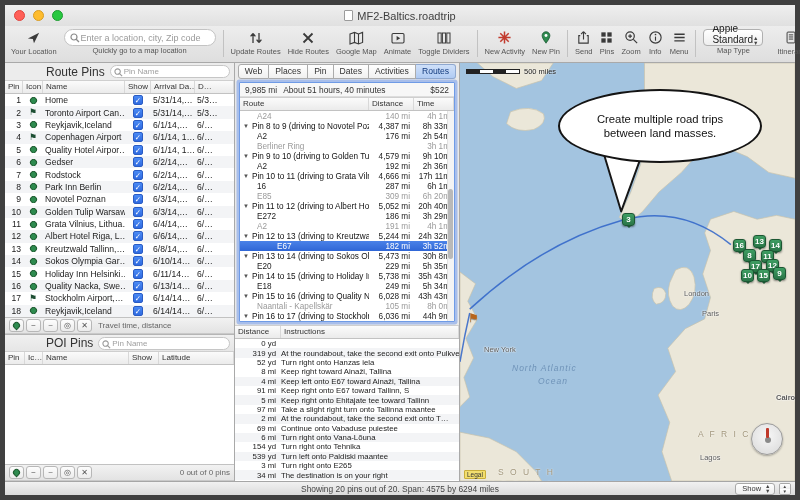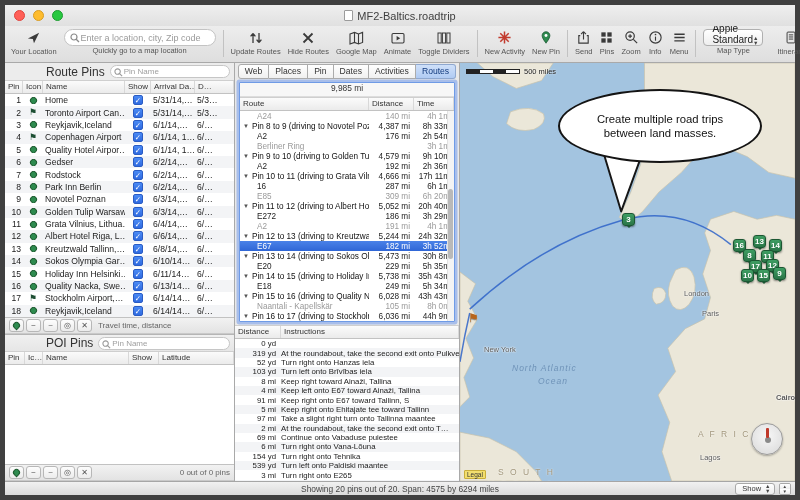--- a/index.html
+++ b/index.html
@@ -57,32 +57,32 @@
   .flabel.right{margin-left:auto;}
   .poibody{background:#fff;flex:1;min-height:0;}
   
   .cpanel{width:225px;flex:0 0 auto;border-right:1px solid #a9a9a9;display:flex;flex-direction:column;background:#e9e9e9;min-height:0;}
   .tabbar{height:17px;display:flex;align-items:center;justify-content:center;padding:1px 2px;flex:0 0 auto;}
   .seg{font-size:8.6px;color:#333;background:linear-gradient(#fff,#f0f0f0);border:1px solid #ababab;border-left:none;padding:1px 6px;line-height:11px;white-space:nowrap;cursor:default;}
   .seg:first-child{border-left:1px solid #ababab;border-radius:3px 0 0 3px;}
   .seg:last-child{border-radius:0 3px 3px 0;}
   .seg.act{background:linear-gradient(#cfe0f9,#b0cbf3);color:#123a7e;border-color:#8fa8cf;}
   .ringwrap{margin:2px 4px 3px;border:1px solid #6f9be6;box-shadow:0 0 0 2.5px rgba(104,148,235,.5);background:#fff;display:flex;flex-direction:column;flex:0 0 auto;border-radius:1px;}
-  .sumbar{height:14px;display:flex;align-items:center;font-size:8.4px;color:#333;background:#f7f7f7;border-bottom:1px solid #ddd;padding:0 5px;gap:6px;flex-direction:column;}
+  .sumbar{height:14px;display:flex;align-items:center;font-size:8.4px;color:#333;background:#f7f7f7;border-bottom:1px solid #ddd;padding:0 5px;gap:6px;}
   .sumcost{margin-left:auto;}
   .rgrid{grid-template-columns:1fr 45px 40px;}
   .rbody{position:relative;background:#fff;height:210px;overflow:hidden;}
   .rrow{display:grid;grid-template-columns:1fr 45px 40px;height:10px;align-items:center;font-size:8.2px;color:#222;}
   .rrow .rc{overflow:hidden;white-space:nowrap;}
   .rname{padding-left:17px;display:flex;align-items:center;gap:3px;}
   .grp .rname{padding-left:3px;color:#111;}
   .tri{font-size:6px;color:#555;}
   .rdist,.rtime{text-align:right;padding-right:4px;}
   .mut{color:#9a9a9a;}
-  .sel{background:linear-gradient(#4a82e8,#2f66d6);color:#fff;}
+  .sel{background:linear-gradient(#4a82e8,#2f66d6);color:#fff;padding-left:20px;}
   .sel .rc{color:#fff;}
   .scrolltrack{position:absolute;right:0;top:0;bottom:0;width:7px;background:#f4f4f4;border-left:1px solid #e2e2e2;}
   .scrollthumb{position:absolute;right:1px;width:5px;height:70px;top:78px;border-radius:3px;background:#b9b9b9;}
   .dgrid{grid-template-columns:46px 1fr;}
   .dbody{background:#fff;flex:1;overflow:hidden;min-height:0;}
   .drow{display:grid;grid-template-columns:46px 1fr;height:9.4px;align-items:center;font-size:7.8px;color:#222;}
   .drow.alt{background:#f3f4f6;}
   .ddist{text-align:right;padding-right:5px;overflow:hidden;white-space:nowrap;}
   .dinstr{overflow:hidden;white-space:nowrap;padding-right:2px;}
   
@@ -713,24 +713,20 @@
             <span class="dinstr"></span>
           </div>
           <div class="drow alt">
             <span class="ddist">319 yd</span>
             <span class="dinstr">At the roundabout, take the second exit onto Pulkveža Brieža iela</span>
           </div>
           <div class="drow">
             <span class="ddist">52 yd</span>
             <span class="dinstr">Turn right onto Hanzas iela</span>
           </div>
-          <div class="drow alt">
-            <span class="ddist">103 yd</span>
-            <span class="dinstr">Turn left onto Brīvības iela</span>
-          </div>
           <div class="drow">
             <span class="ddist">8 mi</span>
             <span class="dinstr">Keep right toward Ainaži, Tallina</span>
           </div>
           <div class="drow alt">
             <span class="ddist">4 mi</span>
             <span class="dinstr">Keep left onto E67 toward Ainaži, Tallina</span>
           </div>
           <div class="drow">
             <span class="ddist">91 mi</span>

